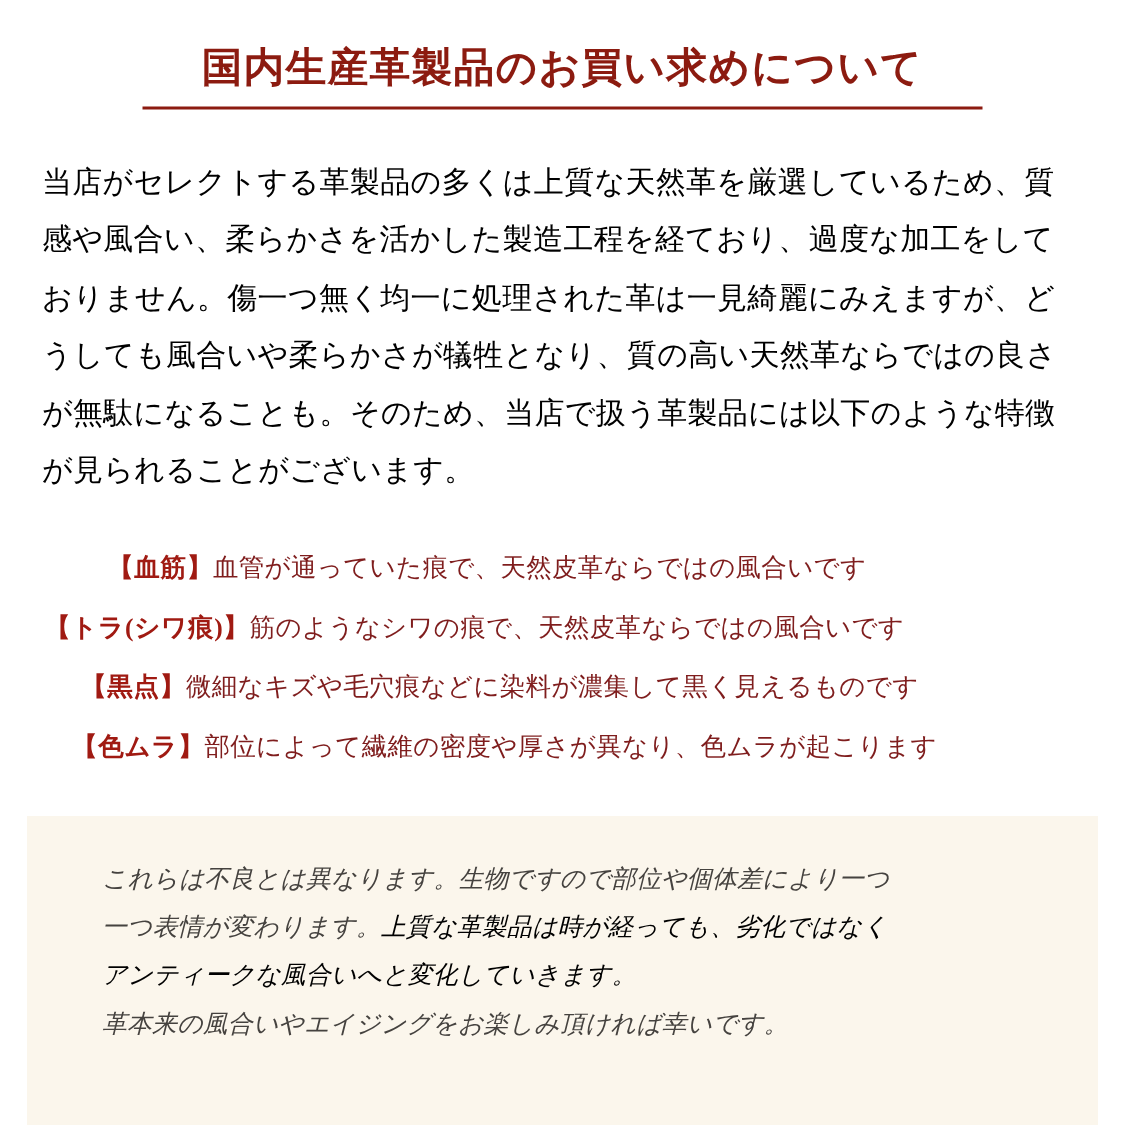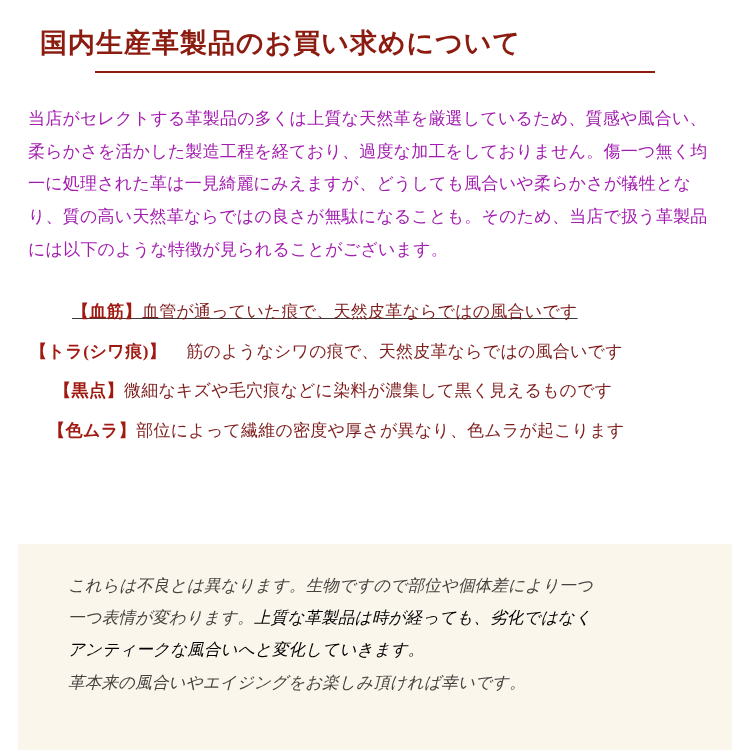--- a/index.html
+++ b/index.html
@@ -18,22 +18,22 @@
     position: relative;
     width: 750px;
     height: 750px;
     box-sizing: border-box;
     padding: 0;
   }
 
   
   .title-block {
     margin: 28px 0 0 0;
-    padding: 0 40px;
-    font-family: Liberation Mono, monospace;
+    padding: 0 25px;
+    text-align: center;
   }
   .title-text {
     display: block;
     font-size: 27px;
     font-weight: bold;
     letter-spacing: 1px;
     color: #8c1b10;
     line-height: 1.3;
     padding-bottom: 8px;
   }
@@ -44,41 +44,41 @@
     margin: 0 auto;
   }
 
   
   .intro {
     margin: 30px 0 0 0;
     padding: 0 28px 0 28px;
   }
   .intro p {
     margin: 0;
-    font-size: 17px;
+    font-size: 20px;
     line-height: 1.92;
-    color: #a21caf;
+    color: #000000;
     letter-spacing: 0.2px;
   }
 
   
   .features {
     margin: 26px 0 0 0;
     padding: 0 24px;
   }
   .feature-row {
     display: flex;
     align-items: baseline;
     justify-content: flex-start;
     font-size: 17px;
     line-height: 1.5;
     padding: 7px 0;
   }
-  .feature-row.indent-1 { padding-left: 48px; text-decoration: underline; }
-  .feature-row.indent-2 { padding-left: 6px; gap: 20px; }
+  .feature-row.indent-1 { padding-left: 48px; }
+  .feature-row.indent-2 { padding-left: 6px; }
   .feature-row.indent-3 { padding-left: 30px; }
   .feature-row.indent-4 { padding-left: 24px; align-items: flex-end; }
 
   .feature-tag {
     color: #a01a12;
     font-weight: bold;
     white-space: nowrap;
     letter-spacing: 0.5px;
   }
   .feature-desc {

